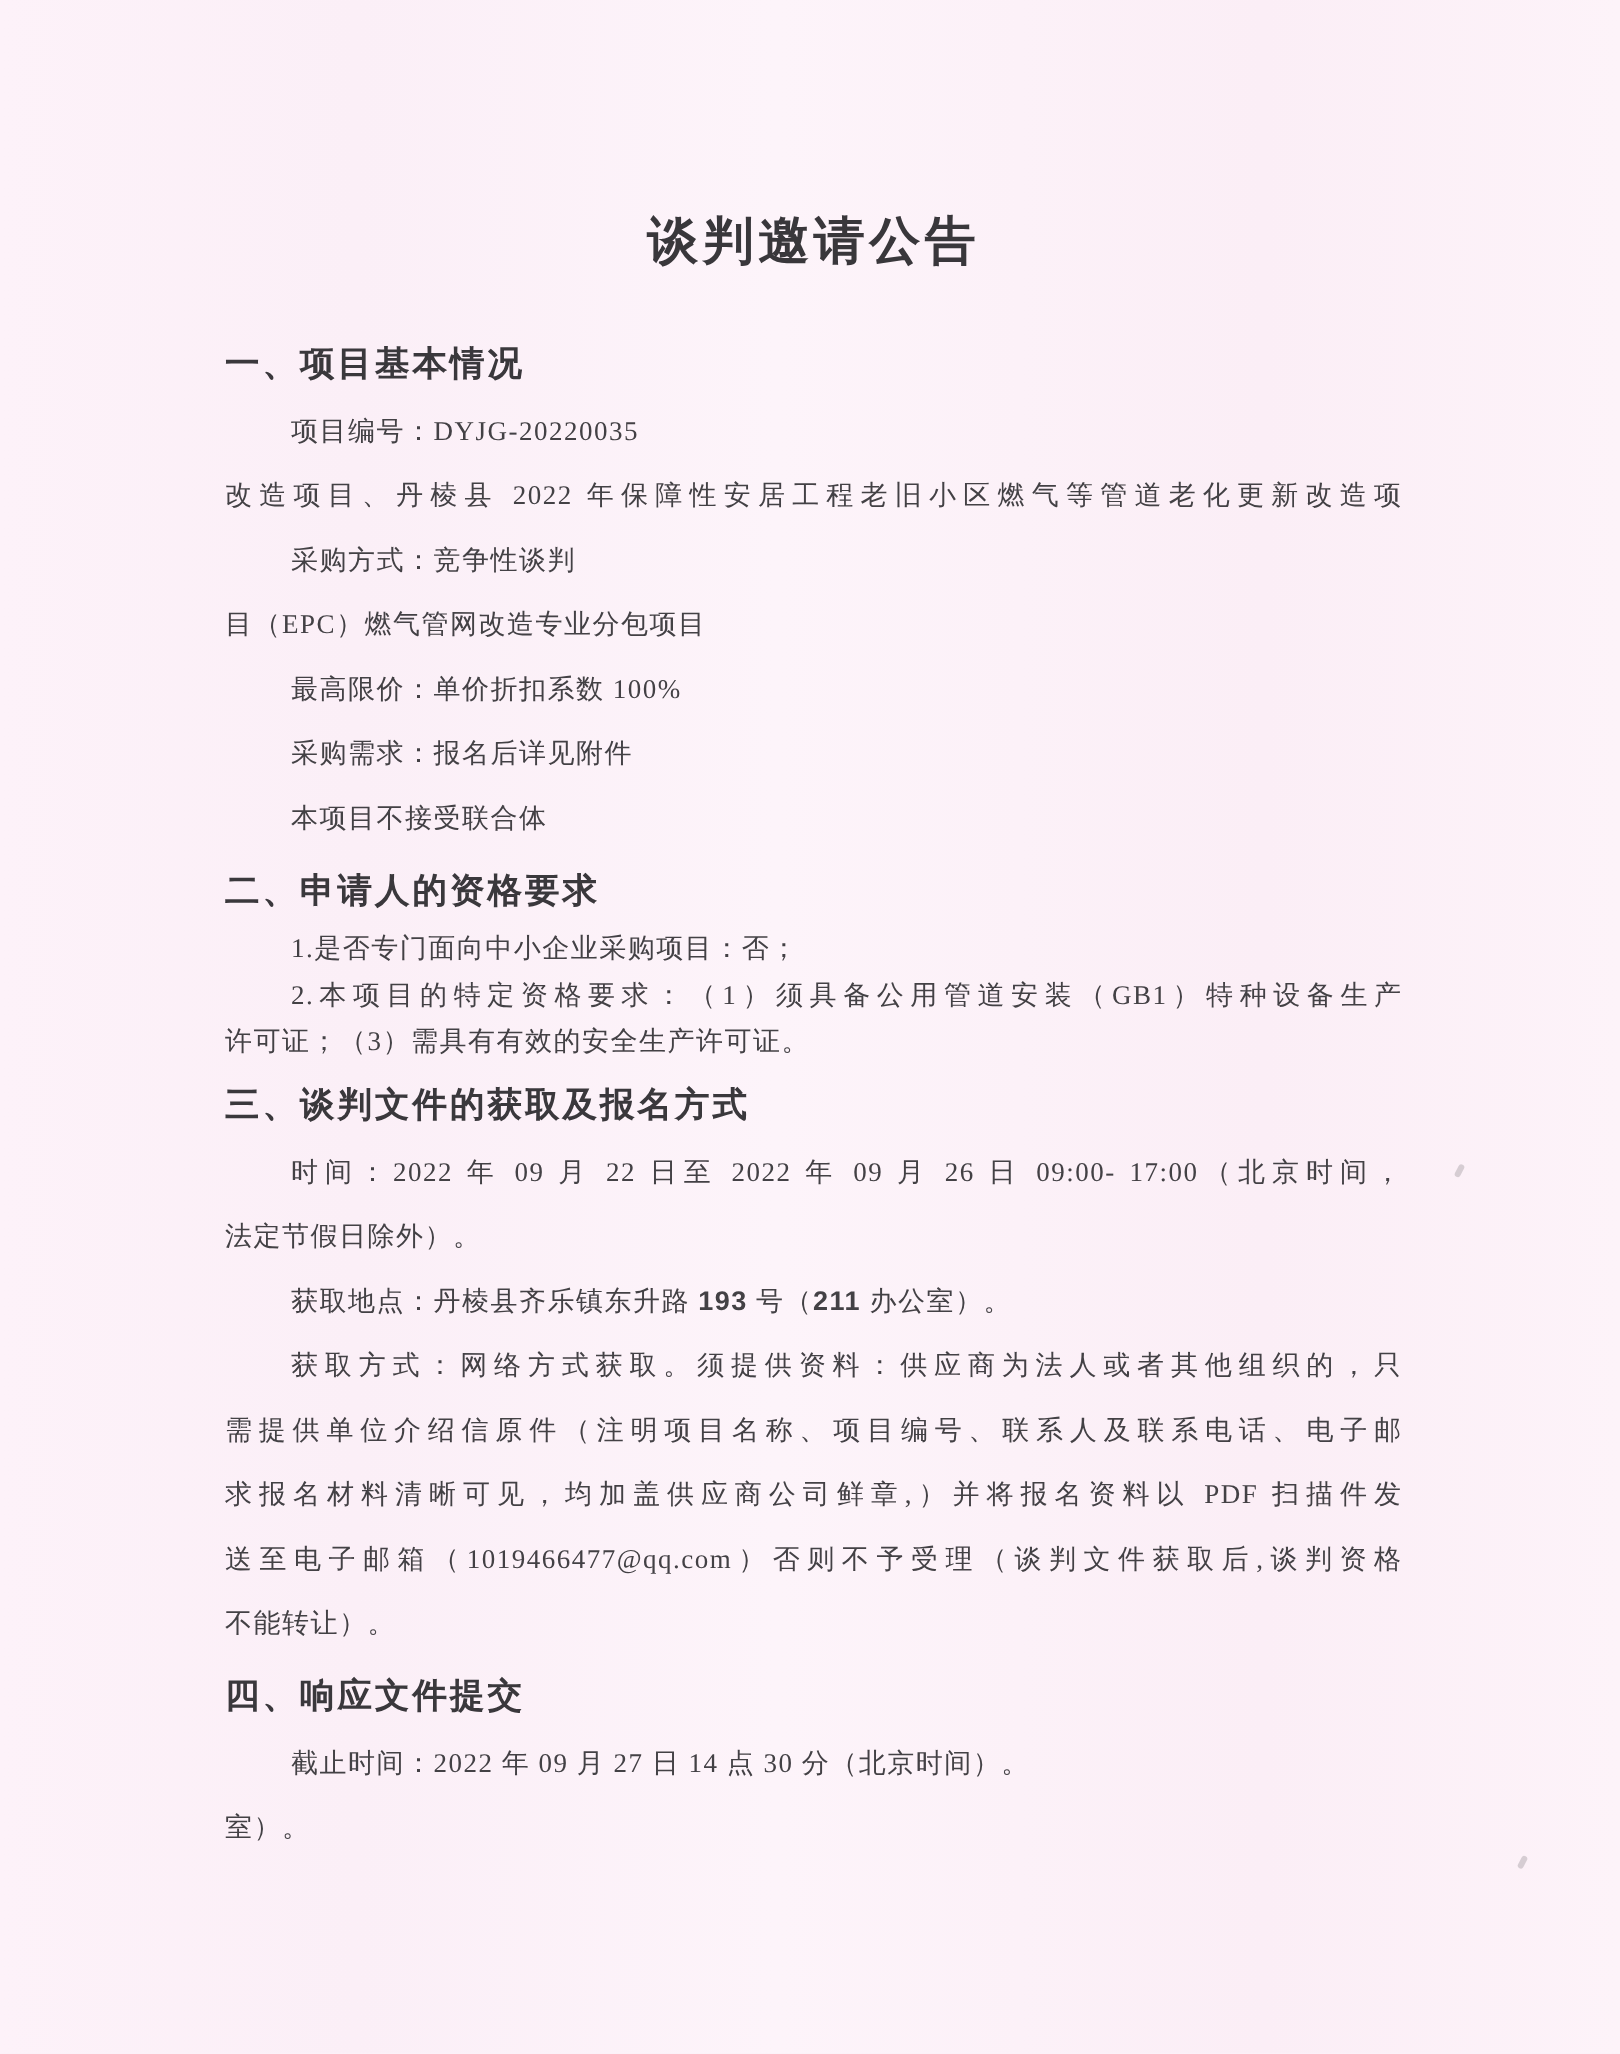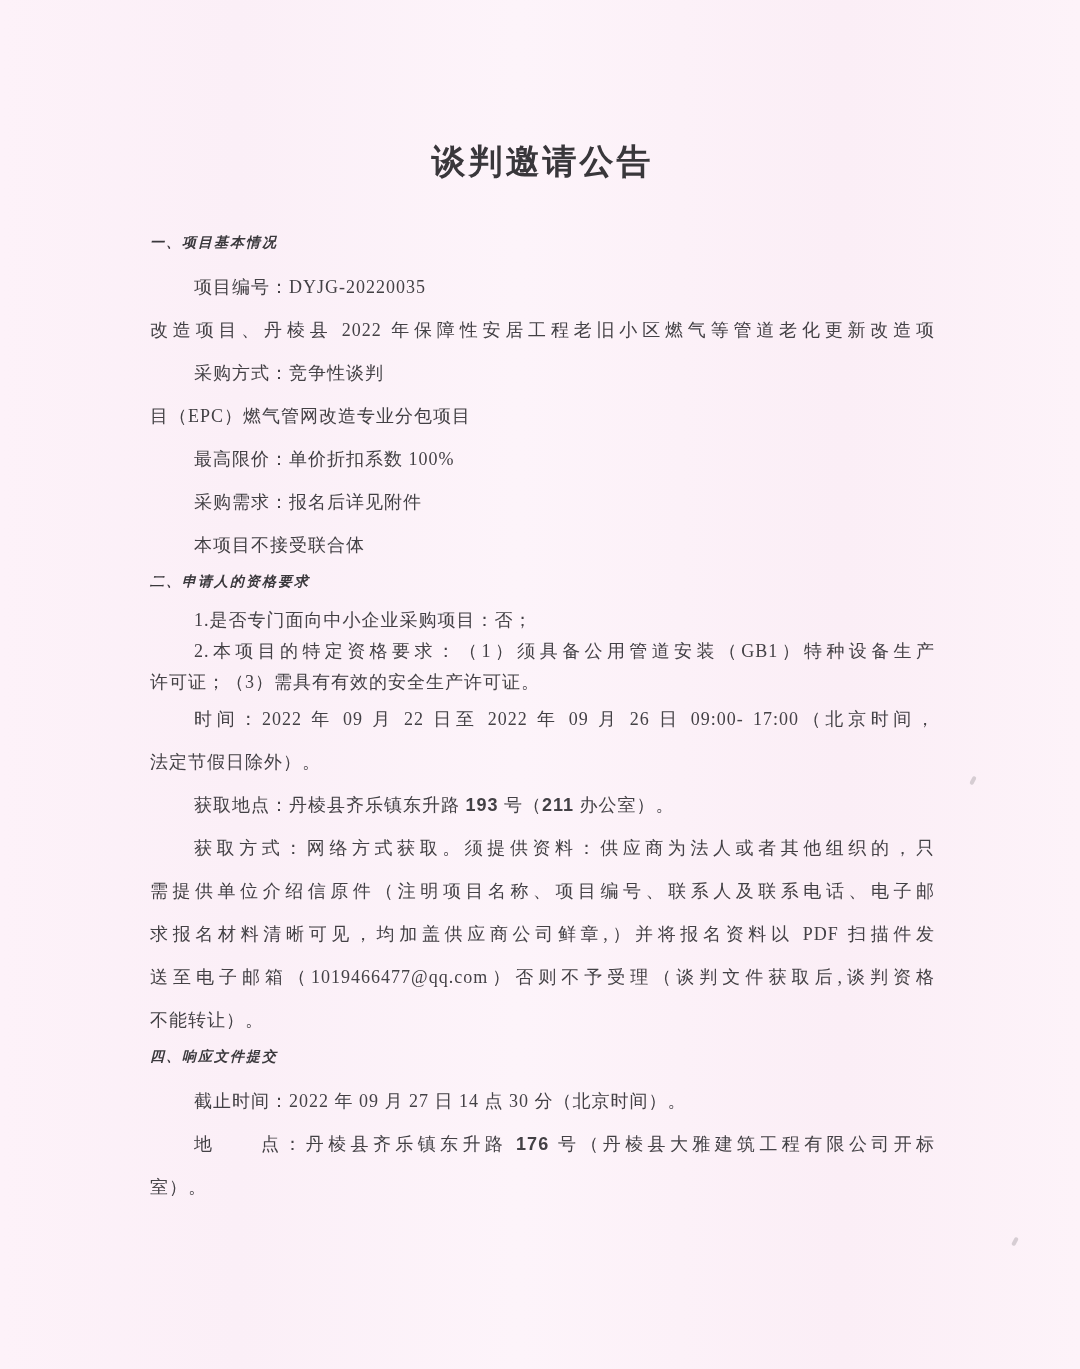--- a/index.html
+++ b/index.html
@@ -22,26 +22,25 @@
     font-size: 34px;
     font-weight: 700;
     letter-spacing: 3px;
     line-height: 44px;
     margin-bottom: 44px;
     color: #39373b;
   }
   .heading {
     font-family: "Liberation Sans", "DejaVu Sans", sans-serif;
     font-weight: 700;
-    font-size: 14px;
+    font-size: 23px;
     line-height: 28px;
     letter-spacing: 2px;
-    margin: 0 0 10px 0;
+    margin: 12px 0 10px 0;
     color: #3a383c;
-    font-style: italic;
   }
   .line {
     font-size: 18px;
     line-height: 43px;
     letter-spacing: 1px;
     color: #434145;
   }
   .line.tight { line-height: 31px; }
   .line.indent { padding-left: 44px; }
   .line.fill { text-align: justify; text-align-last: justify; }
@@ -69,28 +68,28 @@
       <div class="line fill"><span>改造项目、丹棱县 2022 年保障性安居工程老旧小区燃气等管道老化更新改造项</span></div>
       <div class="line indent"><span>采购方式：竞争性谈判</span></div>
       <div class="line"><span>目（EPC）燃气管网改造专业分包项目</span></div>
       <div class="line indent"><span>最高限价：单价折扣系数 100%</span></div>
       <div class="line indent"><span>采购需求：报名后详见附件</span></div>
       <div class="line indent"><span>本项目不接受联合体</span></div>
       <div class="heading">二、申请人的资格要求</div>
       <div class="line indent tight"><span>1.是否专门面向中小企业采购项目：否；</span></div>
       <div class="line indent tight fill"><span>2.本项目的特定资格要求：（1）须具备公用管道安装（GB1）特种设备生产</span></div>
       <div class="line tight"><span>许可证；（3）需具有有效的安全生产许可证。</span></div>
+      <div class="heading">三、谈判文件的获取及报名方式</div>
       <div class="line indent fill"><span>时间：2022 年 09 月 22 日至 2022 年 09 月 26 日 09:00- 17:00（北京时间，</span></div>
       <div class="line"><span>法定节假日除外）。</span></div>
       <div class="line indent"><span>获取地点：丹棱县齐乐镇东升路 </span><span class="b">193</span><span> 号（</span><span class="b">211</span><span> 办公室）。</span></div>
       <div class="line indent fill"><span>获取方式：网络方式获取。须提供资料：供应商为法人或者其他组织的，只</span></div>
       <div class="line fill"><span>需提供单位介绍信原件（注明项目名称、项目编号、联系人及联系电话、电子邮</span></div>
       <div class="line fill"><span>求报名材料清晰可见，均加盖供应商公司鲜章,）并将报名资料以 PDF 扫描件发</span></div>
       <div class="line fill"><span>送至电子邮箱（1019466477@qq.com）否则不予受理（谈判文件获取后,谈判资格</span></div>
       <div class="line"><span>不能转让）。</span></div>
       <div class="heading">四、响应文件提交</div>
       <div class="line indent"><span>截止时间：2022 年 09 月 27 日 14 点 30 分（北京时间）。</span></div>
-      <div class="line indent fill"><span>地　　点：丹棱县齐乐镇东升路 </span><span class="b">176</span><span> 号（丹棱县大雅建筑工程有限公司开标</span></div>
       <div class="line"><span>室）。</span></div>
     </div>
 <div class="speck" style="left: 971px; top: 776px;"></div>
     <div class="speck" style="left: 1013px; top: 1237px;"></div>
   </div>
 
 </body></html>

